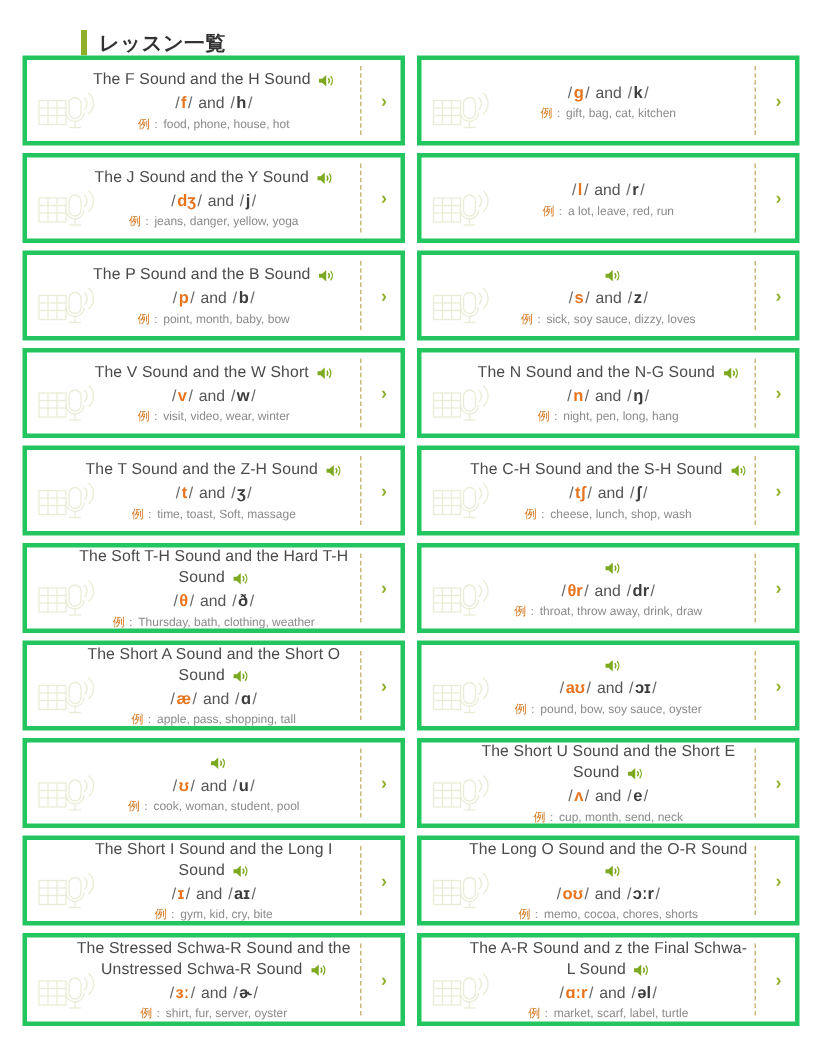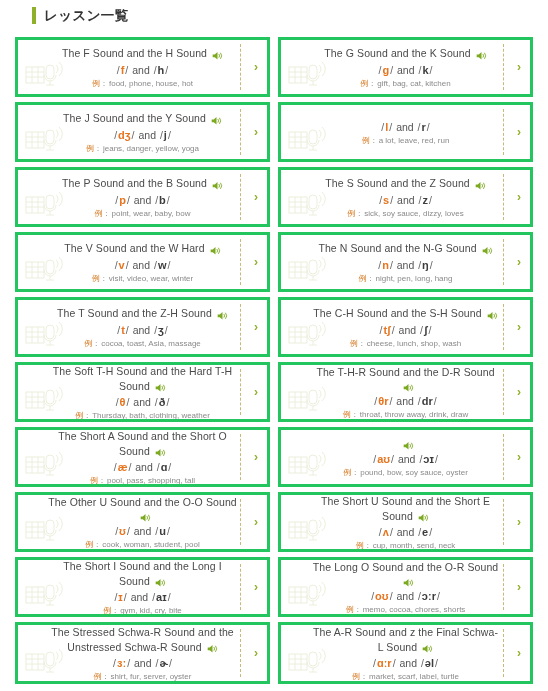--- a/index.html
+++ b/index.html
@@ -8,24 +8,25 @@
     width: 548px;
     height: 691px;
     background: #ffffff;
     font-family: "Liberation Sans", "DejaVu Sans", sans-serif;
     overflow: hidden;
   }
 
   
   .page-header {
     display: flex;
-    align-items: flex-start;
+    align-items: flex-end;
     height: 30px;
-    padding-left: 32px;
+    padding-left: 17px;
     margin-top: 7px;
+    margin-left: 37px;
   }
   .header-accent {
     width: 4px;
     height: 17px;
     background: #8fb02a;
     margin-right: 8px;
     flex: 0 0 auto;
   }
   .header-title {
     font-size: 13.5px;
@@ -207,27 +208,20 @@
         <rect x="22" y="10" width="8" height="14" rx="4"></rect>
         <path d="M20 20 a6 6 0 0 0 12 0"></path>
         <line x1="26" y1="26" x2="26" y2="30"></line>
         <line x1="22" y1="30" x2="30" y2="30"></line>
         <path d="M32 10 a5 5 0 0 1 0 8"></path>
         <path d="M35 7 a9 9 0 0 1 0 14"></path>
       </g>
     </svg>
 
     <div class="card-body">
-      <div class="card-title-row">
-        <span class="card-title">The G Sound and the K Sound</span><span class="speaker-icon"><svg viewBox="0 0 16 14" xmlns="http://www.w3.org/2000/svg">
-              <path d="M1 5 h3 L8 1.5 v11 L4 9 H1 z" fill="#7ca91f"></path>
-              <path d="M10 4.5 a4 4 0 0 1 0 5" stroke="#7ca91f" stroke-width="1.4" fill="none"></path>
-              <path d="M12.3 2.6 a7 7 0 0 1 0 8.8" stroke="#7ca91f" stroke-width="1.3" fill="none"></path>
-            </svg></span>
-      </div>
 
       <div class="card-phonetic">
         <span class="sep">/</span><span class="sym hl">g</span><span class="sep">/</span>
         <span class="and-word">and</span>
         <span class="sep">/</span><span class="sym dk">k</span><span class="sep">/</span>
       </div>
 
       <div class="card-examples">
         <span class="ex-label">例</span><span class="ex-colon">：</span><span class="ex-text">gift, bag, cat, kitchen</span>
       </div>
@@ -338,48 +332,48 @@
             </svg></span>
       </div>
 
       <div class="card-phonetic">
         <span class="sep">/</span><span class="sym hl">p</span><span class="sep">/</span>
         <span class="and-word">and</span>
         <span class="sep">/</span><span class="sym dk">b</span><span class="sep">/</span>
       </div>
 
       <div class="card-examples">
-        <span class="ex-label">例</span><span class="ex-colon">：</span><span class="ex-text">point, wear, baby, bow</span>
-      </div>
-    </div>
-
-    <div class="card-divider"></div>
-    <span class="card-chevron">›</span>
-  </a>
-
-  <a class="lesson-card" href="#">
-    <svg class="card-watermark" viewBox="0 0 44 36" xmlns="http://www.w3.org/2000/svg">
-      <g stroke="#b9c47f" stroke-width="0.9" fill="none">
-        <rect x="2" y="12" width="18" height="16"></rect>
-        <line x1="2" y1="17" x2="20" y2="17"></line>
-        <line x1="2" y1="22" x2="20" y2="22"></line>
-        <line x1="8" y1="12" x2="8" y2="28"></line>
-        <line x1="14" y1="12" x2="14" y2="28"></line>
-        <rect x="22" y="10" width="8" height="14" rx="4"></rect>
-        <path d="M20 20 a6 6 0 0 0 12 0"></path>
-        <line x1="26" y1="26" x2="26" y2="30"></line>
-        <line x1="22" y1="30" x2="30" y2="30"></line>
-        <path d="M32 10 a5 5 0 0 1 0 8"></path>
-        <path d="M35 7 a9 9 0 0 1 0 14"></path>
-      </g>
-    </svg>
-
-    <div class="card-body">
-      <div class="card-title-row">
-        <span class="card-title">The S Sound and the Z Sound</span><span class="speaker-icon"><svg viewBox="0 0 16 14" xmlns="http://www.w3.org/2000/svg">
+        <span class="ex-label">例</span><span class="ex-colon">：</span><span class="ex-text">point, month, baby, bow</span>
+      </div>
+    </div>
+
+    <div class="card-divider"></div>
+    <span class="card-chevron">›</span>
+  </a>
+
+  <a class="lesson-card" href="#">
+    <svg class="card-watermark" viewBox="0 0 44 36" xmlns="http://www.w3.org/2000/svg">
+      <g stroke="#b9c47f" stroke-width="0.9" fill="none">
+        <rect x="2" y="12" width="18" height="16"></rect>
+        <line x1="2" y1="17" x2="20" y2="17"></line>
+        <line x1="2" y1="22" x2="20" y2="22"></line>
+        <line x1="8" y1="12" x2="8" y2="28"></line>
+        <line x1="14" y1="12" x2="14" y2="28"></line>
+        <rect x="22" y="10" width="8" height="14" rx="4"></rect>
+        <path d="M20 20 a6 6 0 0 0 12 0"></path>
+        <line x1="26" y1="26" x2="26" y2="30"></line>
+        <line x1="22" y1="30" x2="30" y2="30"></line>
+        <path d="M32 10 a5 5 0 0 1 0 8"></path>
+        <path d="M35 7 a9 9 0 0 1 0 14"></path>
+      </g>
+    </svg>
+
+    <div class="card-body">
+      <div class="card-title-row">
+        <span class="speaker-icon"><svg viewBox="0 0 16 14" xmlns="http://www.w3.org/2000/svg">
               <path d="M1 5 h3 L8 1.5 v11 L4 9 H1 z" fill="#7ca91f"></path>
               <path d="M10 4.5 a4 4 0 0 1 0 5" stroke="#7ca91f" stroke-width="1.4" fill="none"></path>
               <path d="M12.3 2.6 a7 7 0 0 1 0 8.8" stroke="#7ca91f" stroke-width="1.3" fill="none"></path>
             </svg></span>
       </div>
 
       <div class="card-phonetic">
         <span class="sep">/</span><span class="sym hl">s</span><span class="sep">/</span>
         <span class="and-word">and</span>
         <span class="sep">/</span><span class="sym dk">z</span><span class="sep">/</span>
@@ -406,21 +400,21 @@
         <path d="M20 20 a6 6 0 0 0 12 0"></path>
         <line x1="26" y1="26" x2="26" y2="30"></line>
         <line x1="22" y1="30" x2="30" y2="30"></line>
         <path d="M32 10 a5 5 0 0 1 0 8"></path>
         <path d="M35 7 a9 9 0 0 1 0 14"></path>
       </g>
     </svg>
 
     <div class="card-body">
       <div class="card-title-row">
-        <span class="card-title">The V Sound and the W Hard</span><span class="speaker-icon"><svg viewBox="0 0 16 14" xmlns="http://www.w3.org/2000/svg">
+        <span class="card-title">The V Sound and the W Short</span><span class="speaker-icon"><svg viewBox="0 0 16 14" xmlns="http://www.w3.org/2000/svg">
               <path d="M1 5 h3 L8 1.5 v11 L4 9 H1 z" fill="#7ca91f"></path>
               <path d="M10 4.5 a4 4 0 0 1 0 5" stroke="#7ca91f" stroke-width="1.4" fill="none"></path>
               <path d="M12.3 2.6 a7 7 0 0 1 0 8.8" stroke="#7ca91f" stroke-width="1.3" fill="none"></path>
             </svg></span>
       </div>
 
       <div class="card-phonetic">
         <span class="sep">/</span><span class="sym hl">v</span><span class="sep">/</span>
         <span class="and-word">and</span>
         <span class="sep">/</span><span class="sym dk">w</span><span class="sep">/</span>
@@ -502,21 +496,21 @@
             </svg></span>
       </div>
 
       <div class="card-phonetic">
         <span class="sep">/</span><span class="sym hl">t</span><span class="sep">/</span>
         <span class="and-word">and</span>
         <span class="sep">/</span><span class="sym dk">ʒ</span><span class="sep">/</span>
       </div>
 
       <div class="card-examples">
-        <span class="ex-label">例</span><span class="ex-colon">：</span><span class="ex-text">cocoa, toast, Asia, massage</span>
+        <span class="ex-label">例</span><span class="ex-colon">：</span><span class="ex-text">time, toast, Soft, massage</span>
       </div>
     </div>
 
     <div class="card-divider"></div>
     <span class="card-chevron">›</span>
   </a>
 
   <a class="lesson-card" href="#">
     <svg class="card-watermark" viewBox="0 0 44 36" xmlns="http://www.w3.org/2000/svg">
       <g stroke="#b9c47f" stroke-width="0.9" fill="none">
@@ -611,21 +605,21 @@
         <path d="M20 20 a6 6 0 0 0 12 0"></path>
         <line x1="26" y1="26" x2="26" y2="30"></line>
         <line x1="22" y1="30" x2="30" y2="30"></line>
         <path d="M32 10 a5 5 0 0 1 0 8"></path>
         <path d="M35 7 a9 9 0 0 1 0 14"></path>
       </g>
     </svg>
 
     <div class="card-body">
       <div class="card-title-row">
-        <span class="card-title">The T-H-R Sound and the D-R Sound</span><span class="speaker-icon"><svg viewBox="0 0 16 14" xmlns="http://www.w3.org/2000/svg">
+        <span class="speaker-icon"><svg viewBox="0 0 16 14" xmlns="http://www.w3.org/2000/svg">
               <path d="M1 5 h3 L8 1.5 v11 L4 9 H1 z" fill="#7ca91f"></path>
               <path d="M10 4.5 a4 4 0 0 1 0 5" stroke="#7ca91f" stroke-width="1.4" fill="none"></path>
               <path d="M12.3 2.6 a7 7 0 0 1 0 8.8" stroke="#7ca91f" stroke-width="1.3" fill="none"></path>
             </svg></span>
       </div>
 
       <div class="card-phonetic">
         <span class="sep">/</span><span class="sym hl">θr</span><span class="sep">/</span>
         <span class="and-word">and</span>
         <span class="sep">/</span><span class="sym dk">dr</span><span class="sep">/</span>
@@ -666,21 +660,21 @@
             </svg></span>
       </div>
 
       <div class="card-phonetic">
         <span class="sep">/</span><span class="sym hl">æ</span><span class="sep">/</span>
         <span class="and-word">and</span>
         <span class="sep">/</span><span class="sym dk">ɑ</span><span class="sep">/</span>
       </div>
 
       <div class="card-examples">
-        <span class="ex-label">例</span><span class="ex-colon">：</span><span class="ex-text">pool, pass, shopping, tall</span>
+        <span class="ex-label">例</span><span class="ex-colon">：</span><span class="ex-text">apple, pass, shopping, tall</span>
       </div>
     </div>
 
     <div class="card-divider"></div>
     <span class="card-chevron">›</span>
   </a>
 
   <a class="lesson-card" href="#">
     <svg class="card-watermark" viewBox="0 0 44 36" xmlns="http://www.w3.org/2000/svg">
       <g stroke="#b9c47f" stroke-width="0.9" fill="none">
@@ -734,21 +728,21 @@
         <path d="M20 20 a6 6 0 0 0 12 0"></path>
         <line x1="26" y1="26" x2="26" y2="30"></line>
         <line x1="22" y1="30" x2="30" y2="30"></line>
         <path d="M32 10 a5 5 0 0 1 0 8"></path>
         <path d="M35 7 a9 9 0 0 1 0 14"></path>
       </g>
     </svg>
 
     <div class="card-body">
       <div class="card-title-row">
-        <span class="card-title">The Other U Sound and the O-O Sound</span><span class="speaker-icon"><svg viewBox="0 0 16 14" xmlns="http://www.w3.org/2000/svg">
+        <span class="speaker-icon"><svg viewBox="0 0 16 14" xmlns="http://www.w3.org/2000/svg">
               <path d="M1 5 h3 L8 1.5 v11 L4 9 H1 z" fill="#7ca91f"></path>
               <path d="M10 4.5 a4 4 0 0 1 0 5" stroke="#7ca91f" stroke-width="1.4" fill="none"></path>
               <path d="M12.3 2.6 a7 7 0 0 1 0 8.8" stroke="#7ca91f" stroke-width="1.3" fill="none"></path>
             </svg></span>
       </div>
 
       <div class="card-phonetic">
         <span class="sep">/</span><span class="sym hl">ʊ</span><span class="sep">/</span>
         <span class="and-word">and</span>
         <span class="sep">/</span><span class="sym dk">u</span><span class="sep">/</span>

